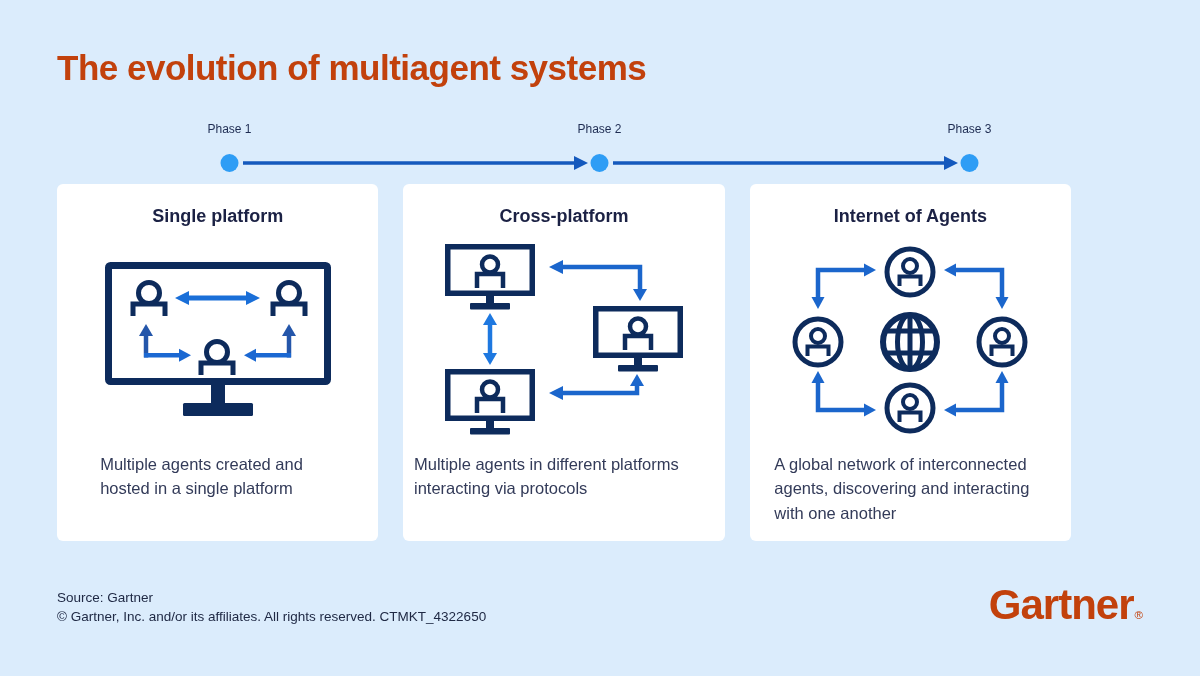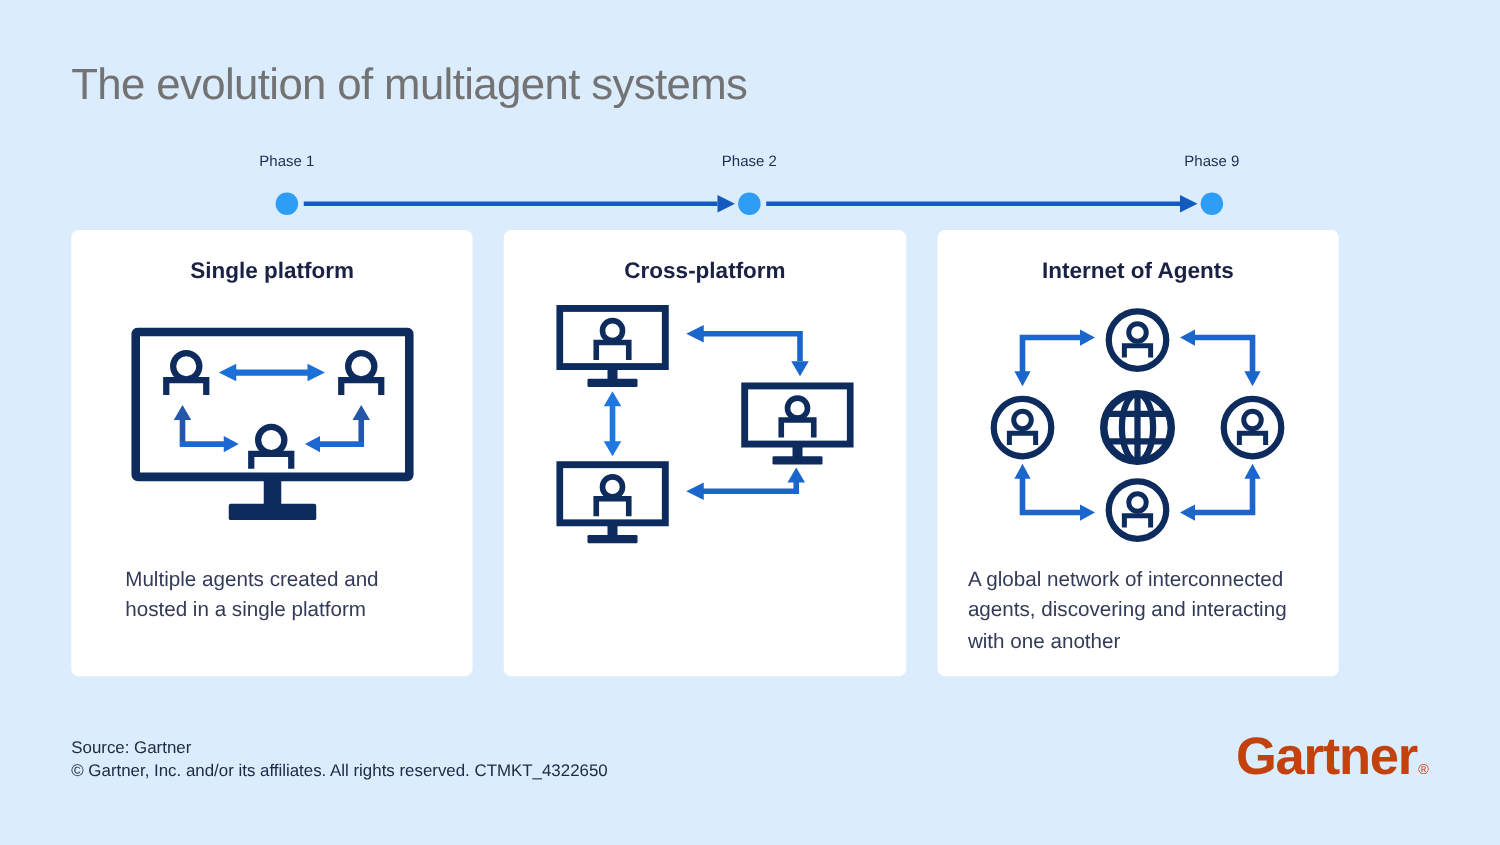--- a/index.html
+++ b/index.html
@@ -7,22 +7,22 @@
   body {
     width: 1200px; height: 676px;
     background: #dbecfc;
     font-family: "Liberation Sans", sans-serif;
     color: #1b2144;
   }
   .canvas { position: relative; width: 1200px; height: 676px; overflow: hidden; }
 
   .page-title {
     position: absolute; left: 57px; top: 48px; margin: 0;
-    font-size: 35px; font-weight: 400; letter-spacing: -0.5px;
-    color: #737373;
+    font-size: 35px; font-weight: 700; letter-spacing: -0.5px;
+    color: #c2410c;
   }
 
   
   .timeline { position: absolute; left: 57px; top: 120px; width: 1086px; }
   .phase-labels { position: relative; height: 26px; }
   .phase-label {
     position: absolute; top: 2px; transform: translateX(-50%);
     font-size: 12px; color: #1e2c52; white-space: nowrap;
   }
   .timeline svg { display: block; margin-top: 3px; }
@@ -68,21 +68,21 @@
 <body>
 
 <div class="canvas">
 
   <h1 class="page-title">The evolution of multiagent systems</h1>
 
   <div class="timeline">
     <div class="phase-labels">
       <span class="phase-label" style="left:172.5px">Phase 1</span>
       <span class="phase-label" style="left:542.5px">Phase 2</span>
-      <span class="phase-label" style="left:912.5px">Phase 9</span>
+      <span class="phase-label" style="left:912.5px">Phase 3</span>
     </div>
     <svg width="1086" height="28" viewBox="0 0 1086 28">
       <g>
         <line x1="186" y1="14" x2="517" y2="14" stroke="#1459bd" stroke-width="3.6"></line>
         <polygon points="531,14 517,7 517,21" fill="#1459bd"></polygon>
       </g>
       <g>
         <line x1="556" y1="14" x2="887" y2="14" stroke="#1459bd" stroke-width="3.6"></line>
         <polygon points="901,14 887,7 887,21" fill="#1459bd"></polygon>
       </g>
@@ -174,20 +174,21 @@
             <polygon points="45,69 38,81 52,81" fill="#1e78e0"></polygon>
             <polygon points="45,121 38,109 52,109" fill="#1e78e0"></polygon>
           </g>
           <g>
             <path d="M117,149 H192 V141" fill="none" stroke="#1b66cc" stroke-width="4.5"></path>
             <polygon points="104,149 118,142 118,156" fill="#1b66cc"></polygon>
             <polygon points="192,130 185,142 199,142" fill="#1b66cc"></polygon>
           </g>
         </svg>
       </div>
+      <p class="caption cap-2">Multiple agents in different platforms interacting via protocols</p>
     </section>
 
     <section class="card">
       <h2 class="card-title">Internet of Agents</h2>
       <div class="icon-box">
         <svg width="236" height="190" viewBox="0 0 236 190">
           <g>
             <path d="M73,25 H26 V56" fill="none" stroke="#1b66cc" stroke-width="4.5"></path>
             <polygon points="84,25 72,18.5 72,31.5" fill="#1b66cc"></polygon>
             <polygon points="26,64 19.5,52 32.5,52" fill="#1b66cc"></polygon>

